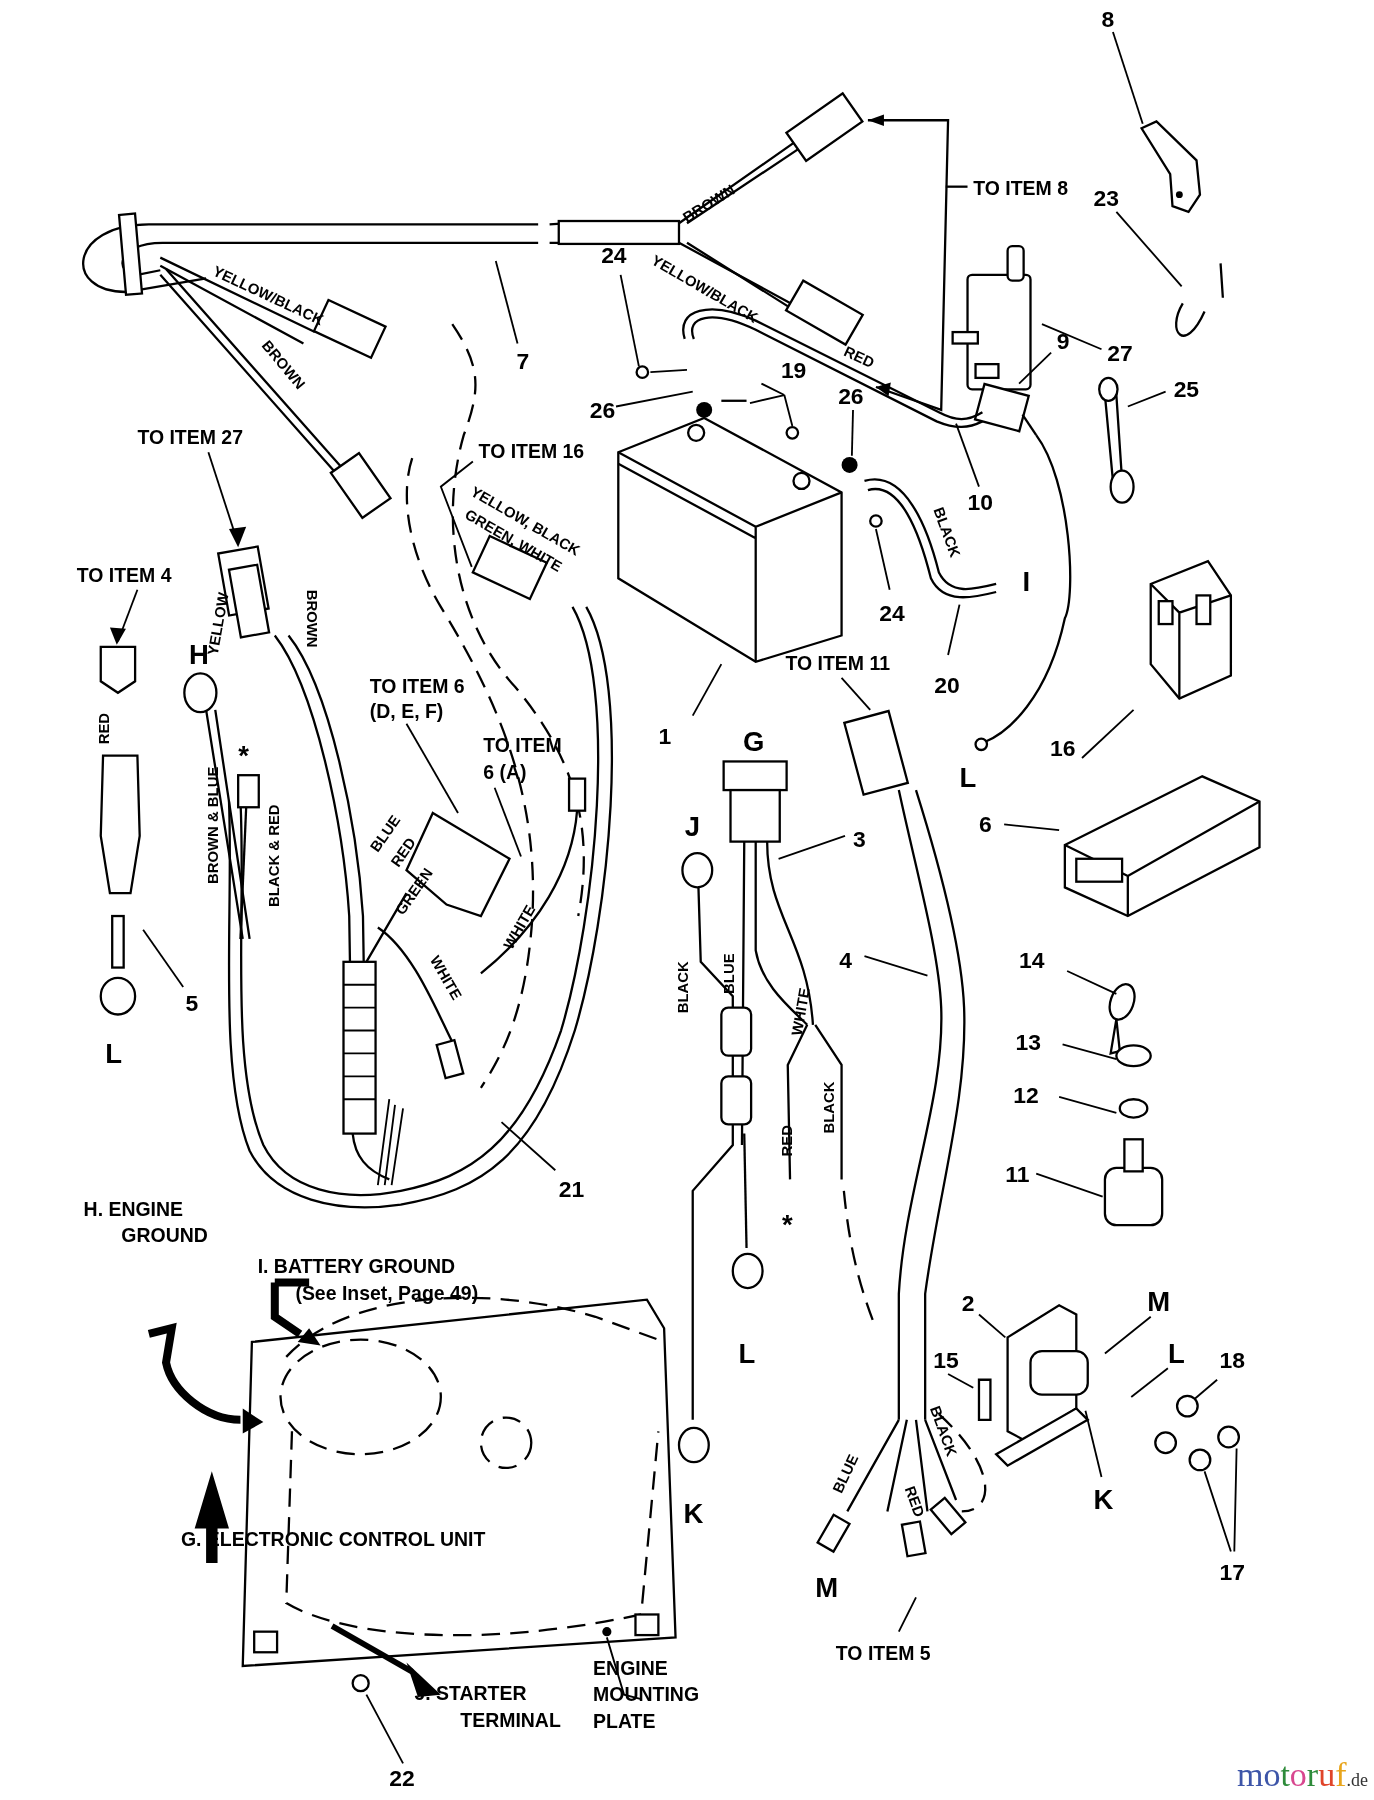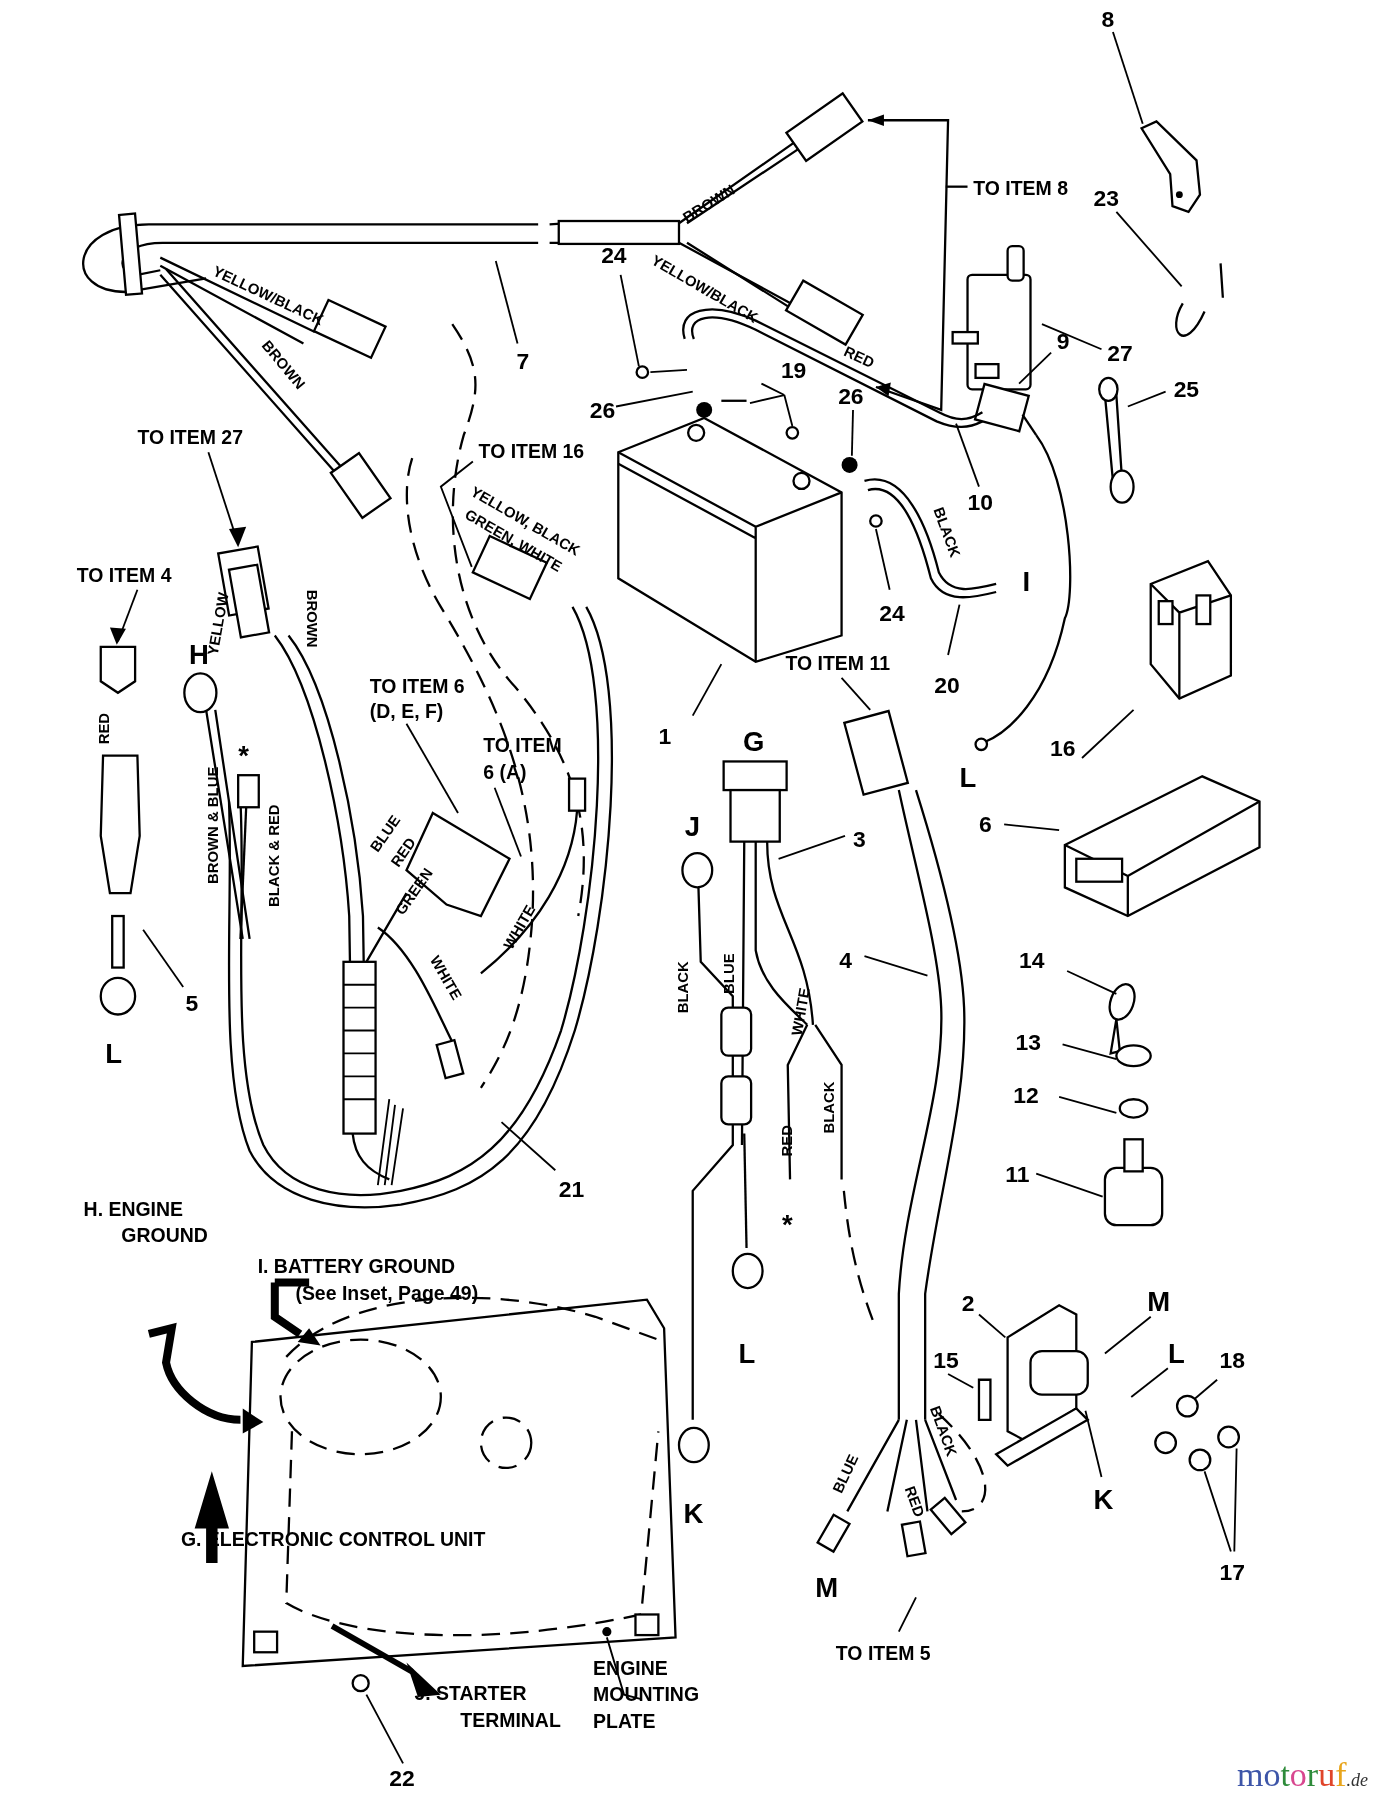--- a/index.html
+++ b/index.html
@@ -9,21 +9,21 @@
   .lbl { font-size:17px; }
   .num { font-size:20px; }
   .big { font-size:24px; }
   .wire { font-size:13px; }
   .ln { stroke:#000; stroke-width:2; fill:none; }
   .th { stroke:#000; stroke-width:1.6; fill:none; }
   .dash { stroke:#000; stroke-width:2; fill:none; stroke-dasharray:16 9; }
   .part { stroke:#000; stroke-width:2; fill:#fff; }
   .logo { position:absolute; right:6px; bottom:6px; font-family:"Liberation Serif", serif; font-size:34px; letter-spacing:0px; }
   .logo span { display:inline-block; }
-  .logo .tld { font-size:18px; color:#333;font-style:italic; }
+  .logo .tld { font-size:18px; color:#333; }
 </style>
 </head>
 <body>
 
 <svg id="stage" viewBox="0 0 1200 1572" xmlns="http://www.w3.org/2000/svg">
 
   <g>
     <path class="ln" d="M470,196 L130,196 C60,196 55,255 110,255 L180,243"></path>
     <path class="ln" d="M470,212 L142,212 C100,212 100,240 120,240 L140,236"></path>
     <rect class="part" x="107" y="187" width="14" height="70" transform="rotate(-5 114 222)"></rect>

